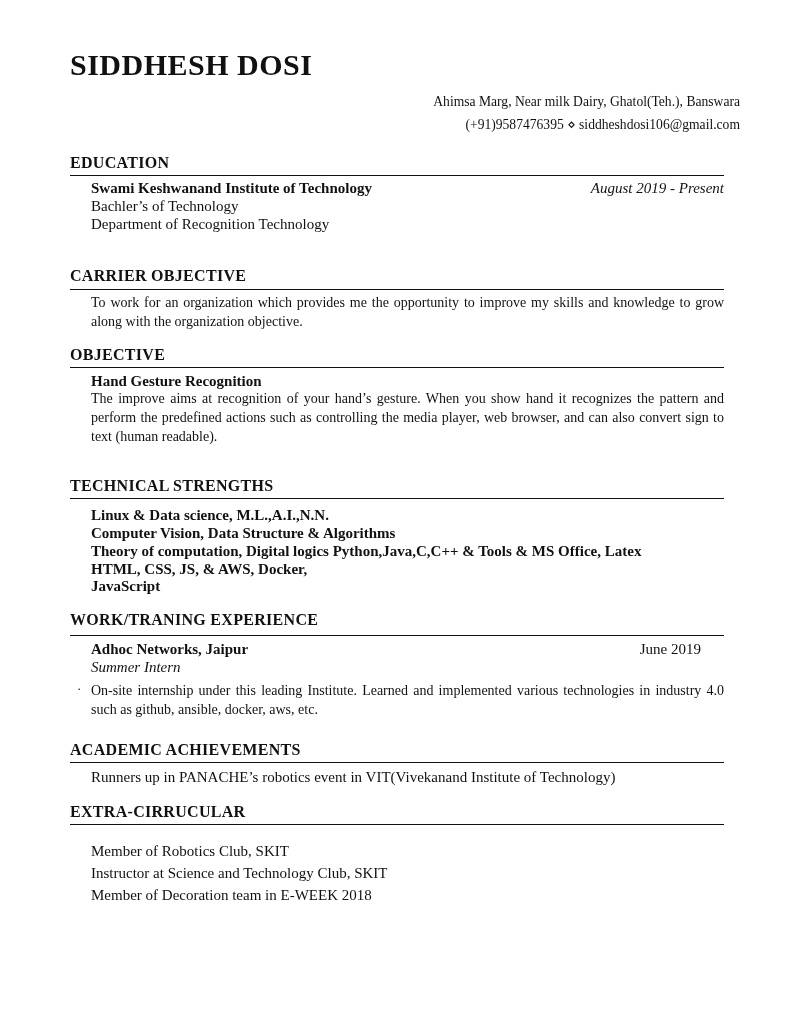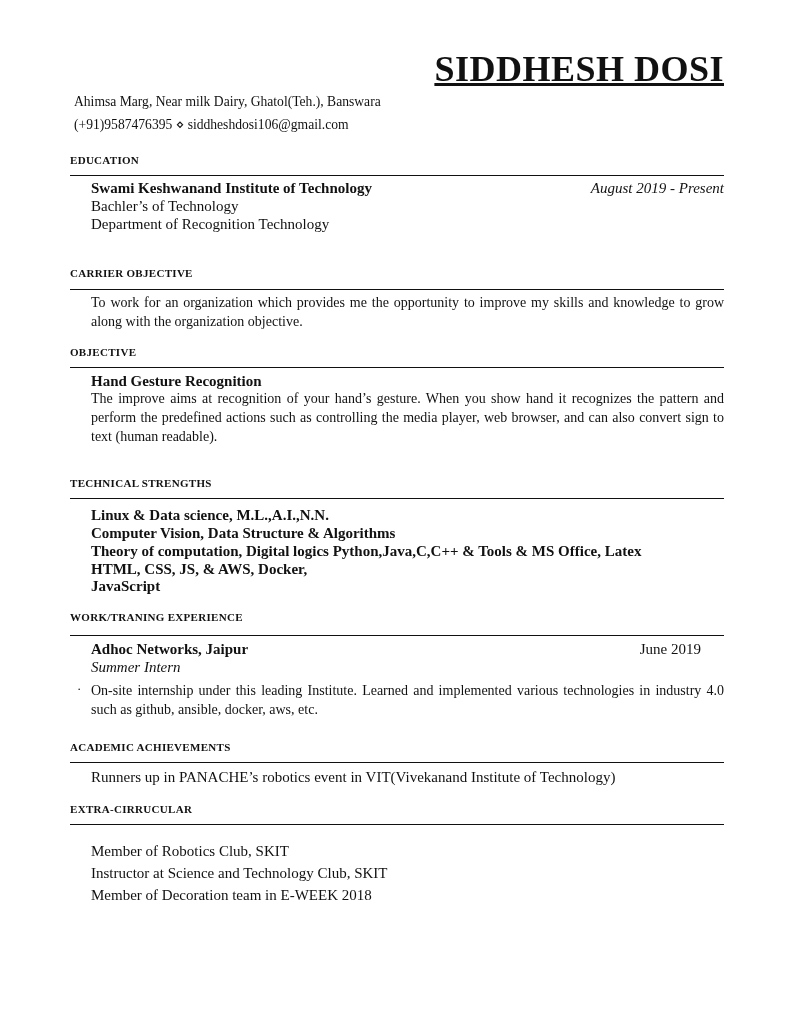--- a/index.html
+++ b/index.html
@@ -3,32 +3,32 @@
 <meta charset="utf-8">
 <style>
   html, body { margin: 0; padding: 0; background: #ffffff; }
   body {
     width: 794px; height: 1028px; position: relative; overflow: hidden;
     font-family: "DejaVu Serif", "Liberation Serif", serif;
     color: #111111;
   }
   .page { position: absolute; left: 70px; top: 0; width: 654px; }
   .name {
-    position: absolute; left: 0; width: 654px; top: 48px; text-align: right;
-    font-family: "Liberation Serif", serif; font-weight: bold; font-size: 36px; letter-spacing: 0.5px; text-decoration: underline;
+    position: absolute; left: 0; width: 654px; top: 48px; text-align: left;
+    font-family: "Liberation Serif", serif; font-weight: bold; font-size: 30px; letter-spacing: 0.5px;
   }
   .contact {
-    position: absolute; left: 4px; width: 654px; text-align: left;
+    position: absolute; left: 16px; width: 654px; text-align: right;
     font-family: "Liberation Serif", serif; font-size: 13.6px;
   }
   .addr { top: 94px; }
   .phone { top: 116px; }
   .section-title {
     position: absolute; left: 0; font-family: "Liberation Serif", serif; font-weight: bold;
-    font-size: 11px; letter-spacing: 0.3px;
+    font-size: 16px; letter-spacing: 0.3px;
   }
   .rule { position: absolute; left: 0; width: 654px; height: 0; border-top: 1.2px solid #111; }
   .txt {
     position: absolute; font-family: "Liberation Serif", serif; font-size: 15px; line-height: 19px;
     white-space: nowrap;
   }
   .bold { font-weight: bold; }
   .ital { font-style: italic; }
   .right { text-align: left; }
   .para {

